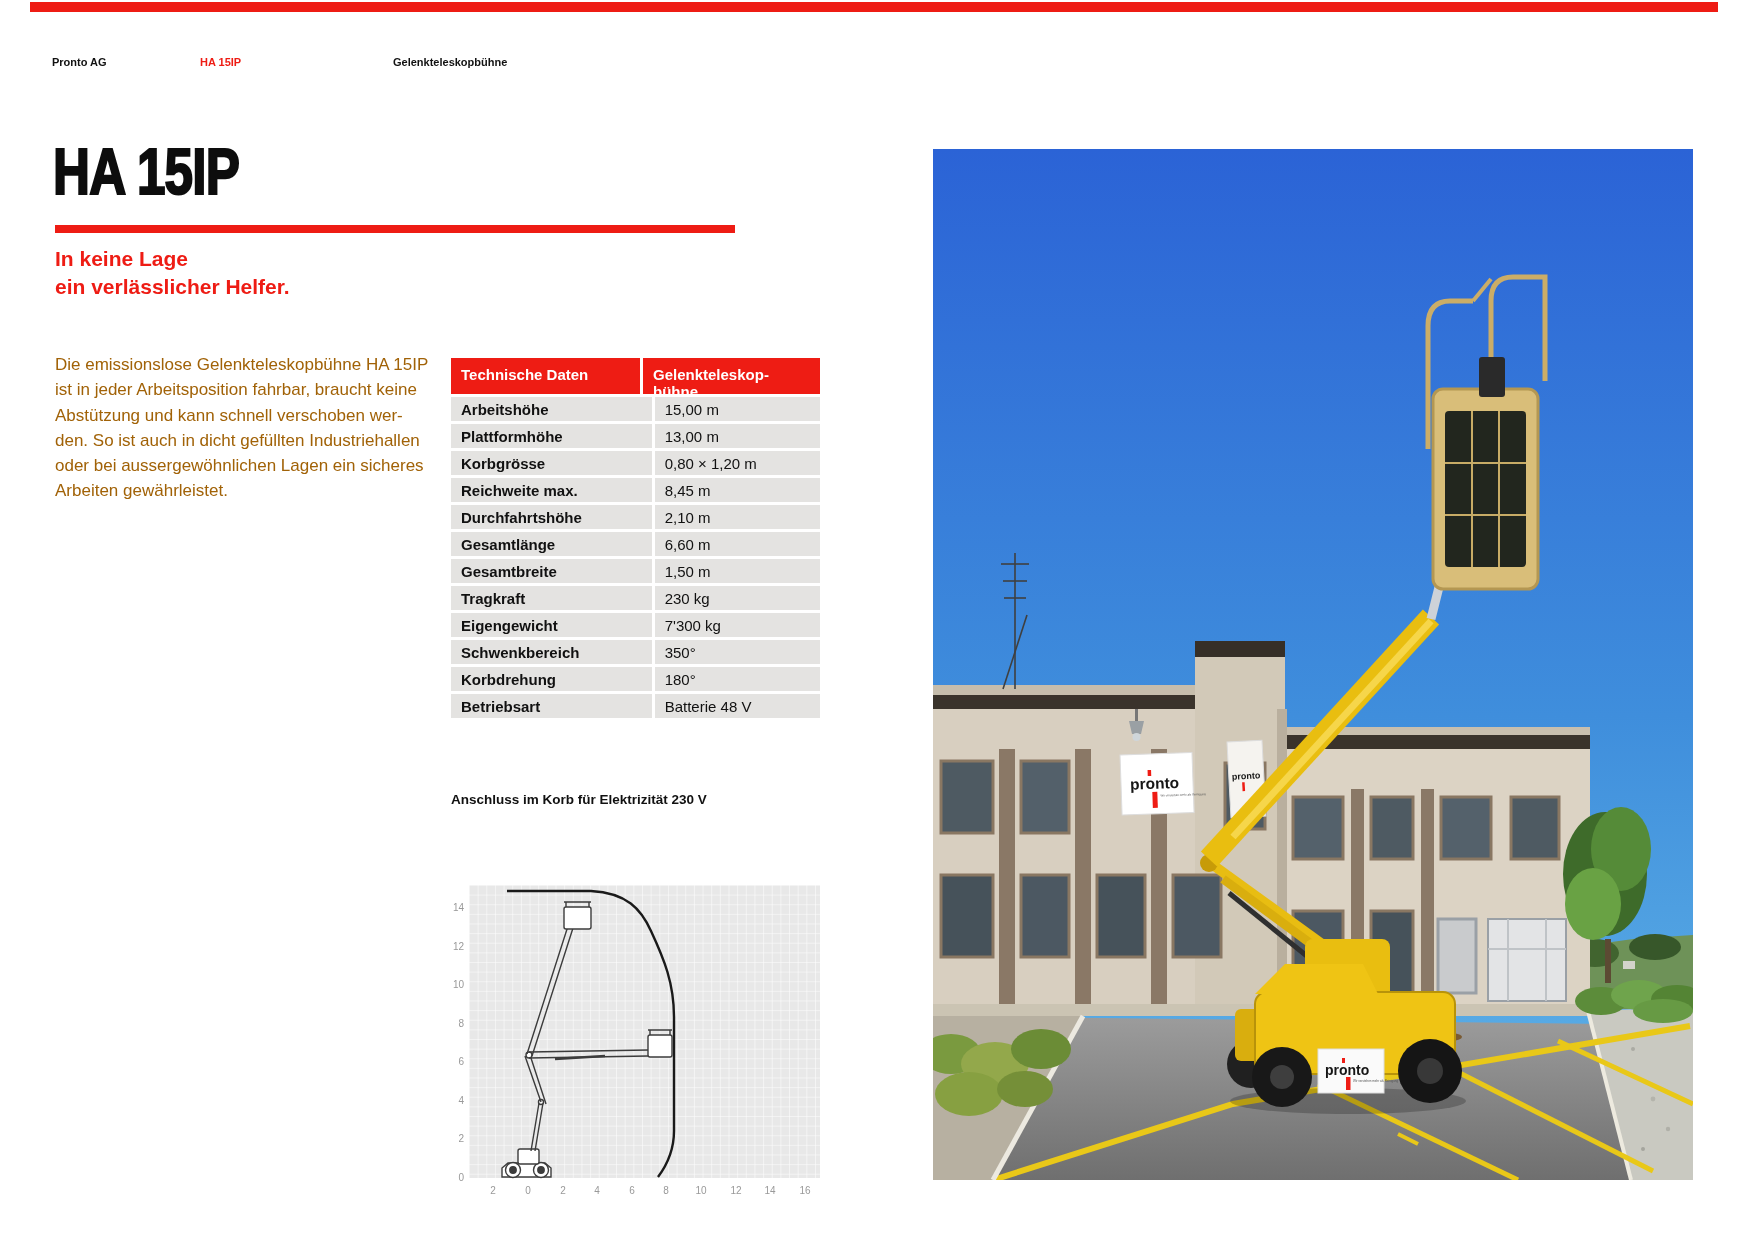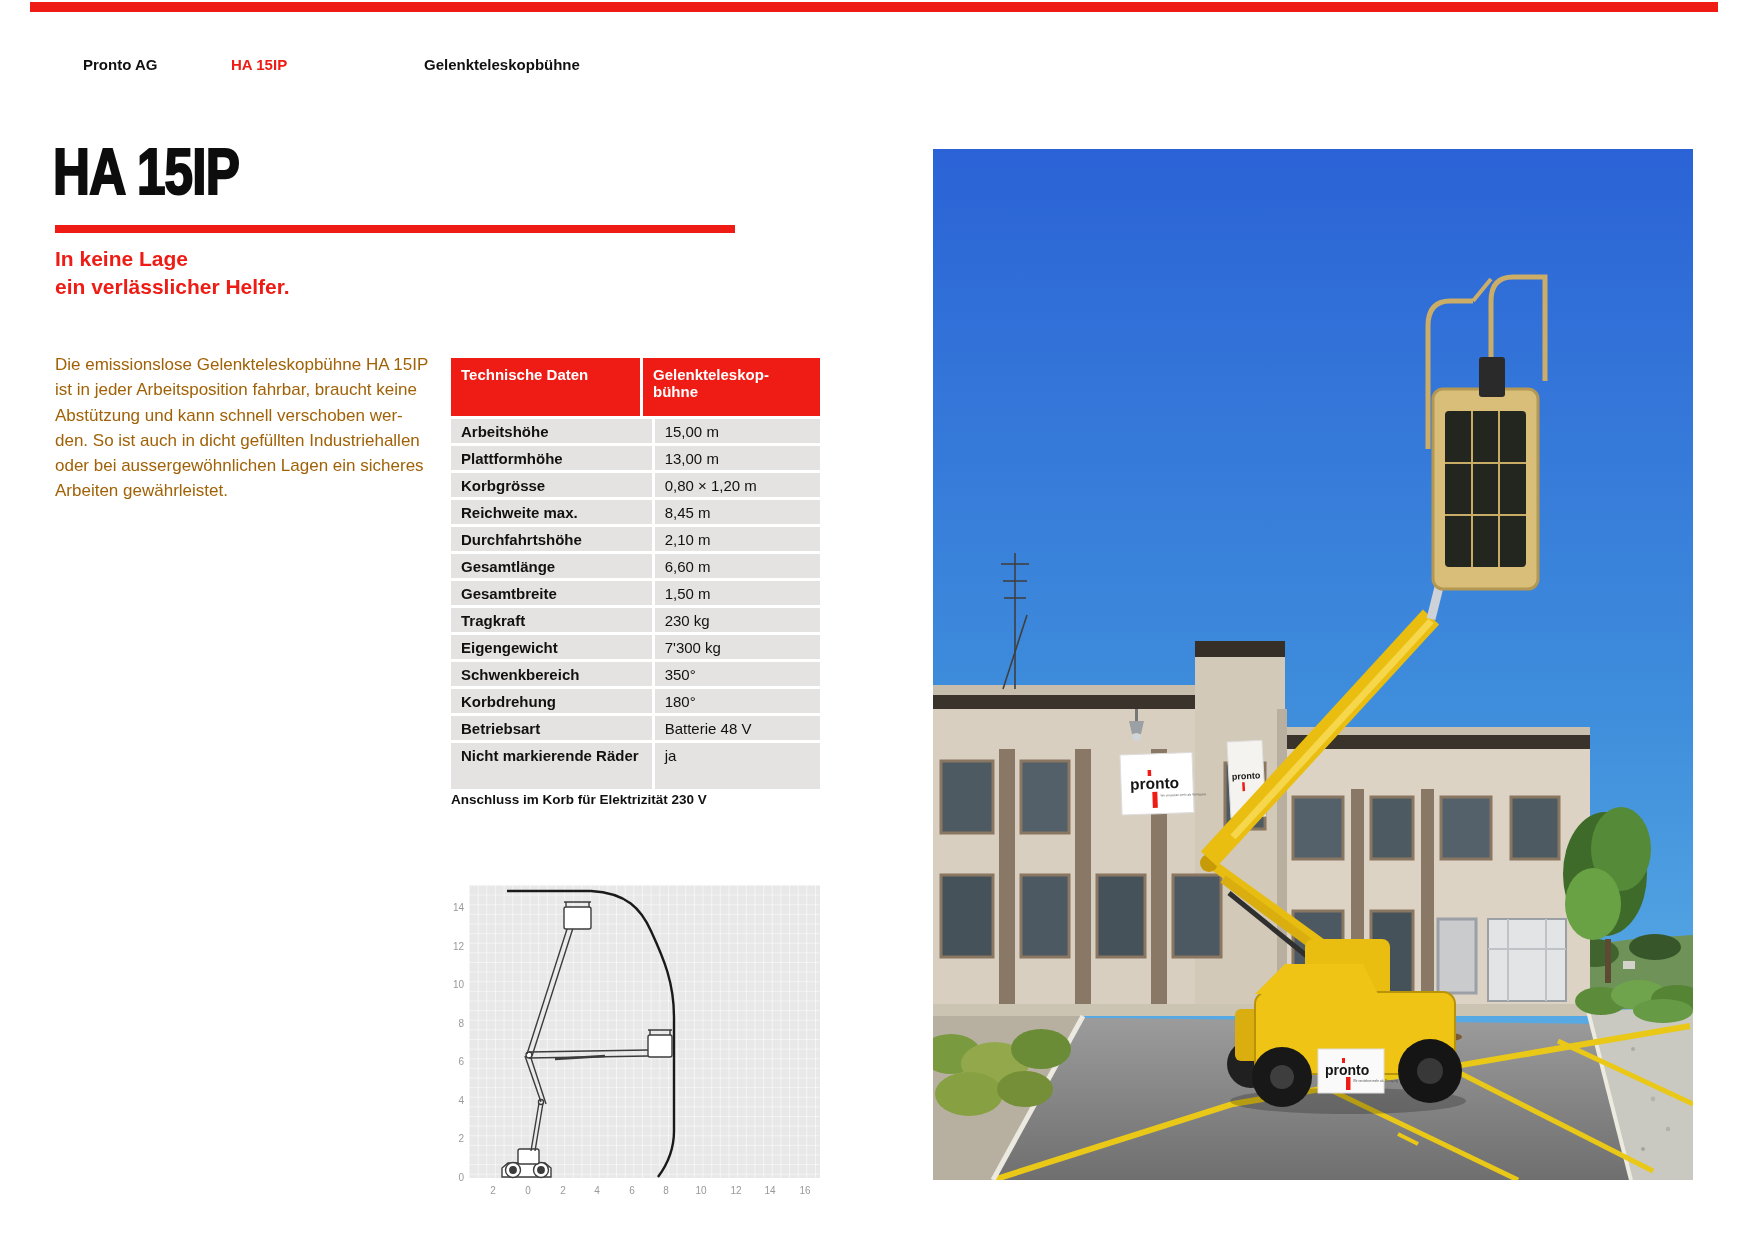--- a/index.html
+++ b/index.html
@@ -1,32 +1,32 @@
 <!DOCTYPE html>
 <html><head>
 <meta charset="utf-8">
 <style>
   html,body{margin:0;padding:0;background:#fff;}
   body{width:1748px;height:1240px;position:relative;overflow:hidden;
        font-family:"Liberation Sans","DejaVu Sans",sans-serif;color:#111;}
   .abs{position:absolute;}
   .topbar{left:30px;top:2px;width:1688px;height:10px;background:#EE1C14;}
-  .hdr{top:56px;font-size:15px;font-weight:bold;white-space:nowrap;margin-left:31px;}
+  .hdr{top:56px;font-size:11px;font-weight:bold;white-space:nowrap;}
   .hdr.company{left:52px;}
   .hdr.model{left:200px;color:#EE1C14;}
   .hdr.category{left:393px;}
   .title{left:53px;top:140px;font-size:64px;font-weight:700;line-height:1;
          letter-spacing:-1px;-webkit-text-stroke:2.2px #0d0d0d;color:#0d0d0d;
          transform:scaleX(0.8);transform-origin:left top;white-space:nowrap;}
   .rule{left:55px;top:225px;width:680px;height:8px;background:#EE1C14;}
   .subtitle{left:55px;top:245px;font-size:21px;font-weight:bold;color:#EE1C14;line-height:28px;}
   .intro{left:55px;top:352px;font-size:17px;line-height:25.3px;color:#a16207;}
   .intro div{white-space:nowrap;}
   .spec{left:451px;top:358px;width:369px;}
-  .spec-head{display:flex;height:58px;margin-bottom:3px;}
+  .spec-head{display:flex;height:36px;margin-bottom:3px;}
   .spec-head .c1{width:189px;background:#EE1C14;color:#fff;font-size:15px;font-weight:bold;
                  padding:8px 0 0 10px;box-sizing:border-box;margin-right:3px;}
   .spec-head .c2{width:177px;background:#EE1C14;color:#fff;font-size:15px;font-weight:bold;
                  padding:8px 16px 0 10px;box-sizing:border-box;line-height:17px;}
   .spec-row{display:flex;height:24px;margin-bottom:3px;}
   .spec-row.tall{height:46px;}
   .spec-row .l{width:215px;background:#E4E3E1;font-size:15px;font-weight:bold;
                padding:3px 0 0 10px;box-sizing:border-box;margin-right:3px;line-height:19px;}
   .spec-row .v{width:177px;background:#E4E3E1;font-size:15px;
                padding:3px 0 0 10px;box-sizing:border-box;line-height:19px;}
@@ -111,24 +111,20 @@
       <div class="v">350°</div>
     </div>
   <div class="spec-row">
       <div class="l">Korbdrehung</div>
       <div class="v">180°</div>
     </div>
   <div class="spec-row">
       <div class="l">Betriebsart</div>
       <div class="v">Batterie 48 V</div>
     </div>
-  <div class="spec-row tall">
-      <div class="l">Nicht markierende Räder</div>
-      <div class="v">ja</div>
-    </div>
 </div>
 
 <div class="abs footnote">Anschluss im Korb für Elektrizität 230 V</div>
 
 <svg class="abs diagram" width="385" height="330" viewBox="0 0 385 330">
   <defs>
     <pattern id="grid" width="8.65" height="9.625" patternUnits="userSpaceOnUse" x="24" y="10">
       <rect width="8.65" height="9.625" fill="#E8E8E8"></rect>
       <path d="M8.65 0 L0 0 0 9.625" stroke="#fff" stroke-width="1" fill="none"></path>
     </pattern>

